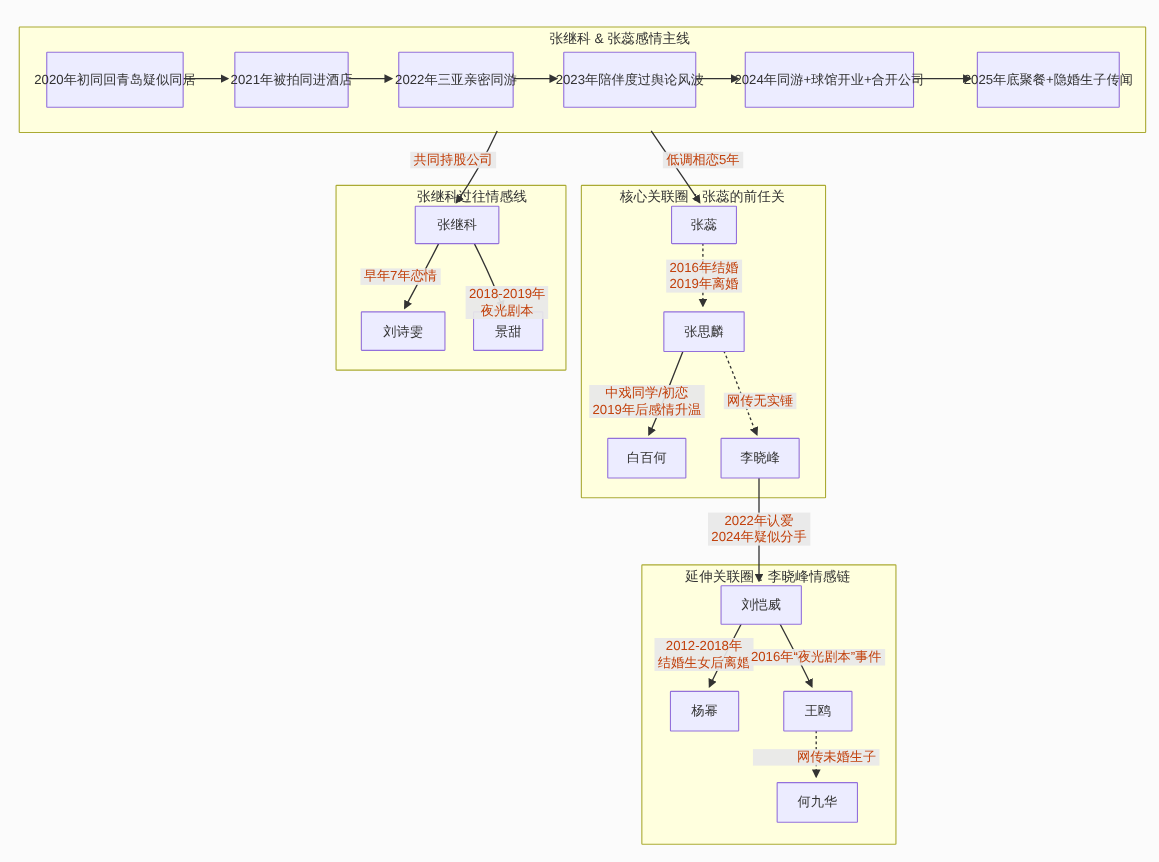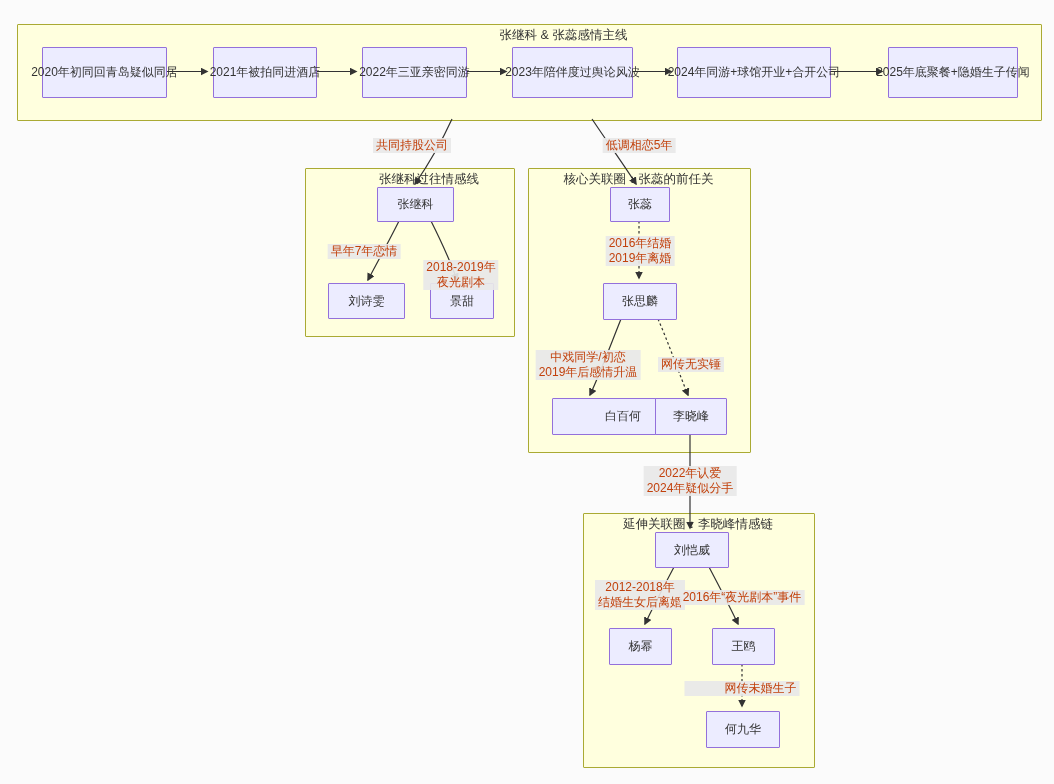--- a/index.html
+++ b/index.html
@@ -109,21 +109,21 @@
   </div>
   <div class="node" style="left:430px;top:283px;width:62px;height:34px;">
     <span>景甜</span>
   </div>
   <div class="node" style="left:610px;top:187px;width:58px;height:33px;">
     <span>张蕊</span>
   </div>
   <div class="node" style="left:603px;top:283px;width:72px;height:35px;">
     <span>张思麟</span>
   </div>
-  <div class="node" style="left:552px;top:398px;width:70px;height:35px;padding-left:35px;">
+  <div class="node" style="left:552px;top:398px;width:70px;height:35px;">
     <span>白百何</span>
   </div>
   <div class="node" style="left:655px;top:398px;width:70px;height:35px;">
     <span>李晓峰</span>
   </div>
   <div class="node" style="left:655px;top:532px;width:72px;height:34px;">
     <span>刘恺威</span>
   </div>
   <div class="node" style="left:609px;top:628px;width:61px;height:35px;">
     <span>杨幂</span>

